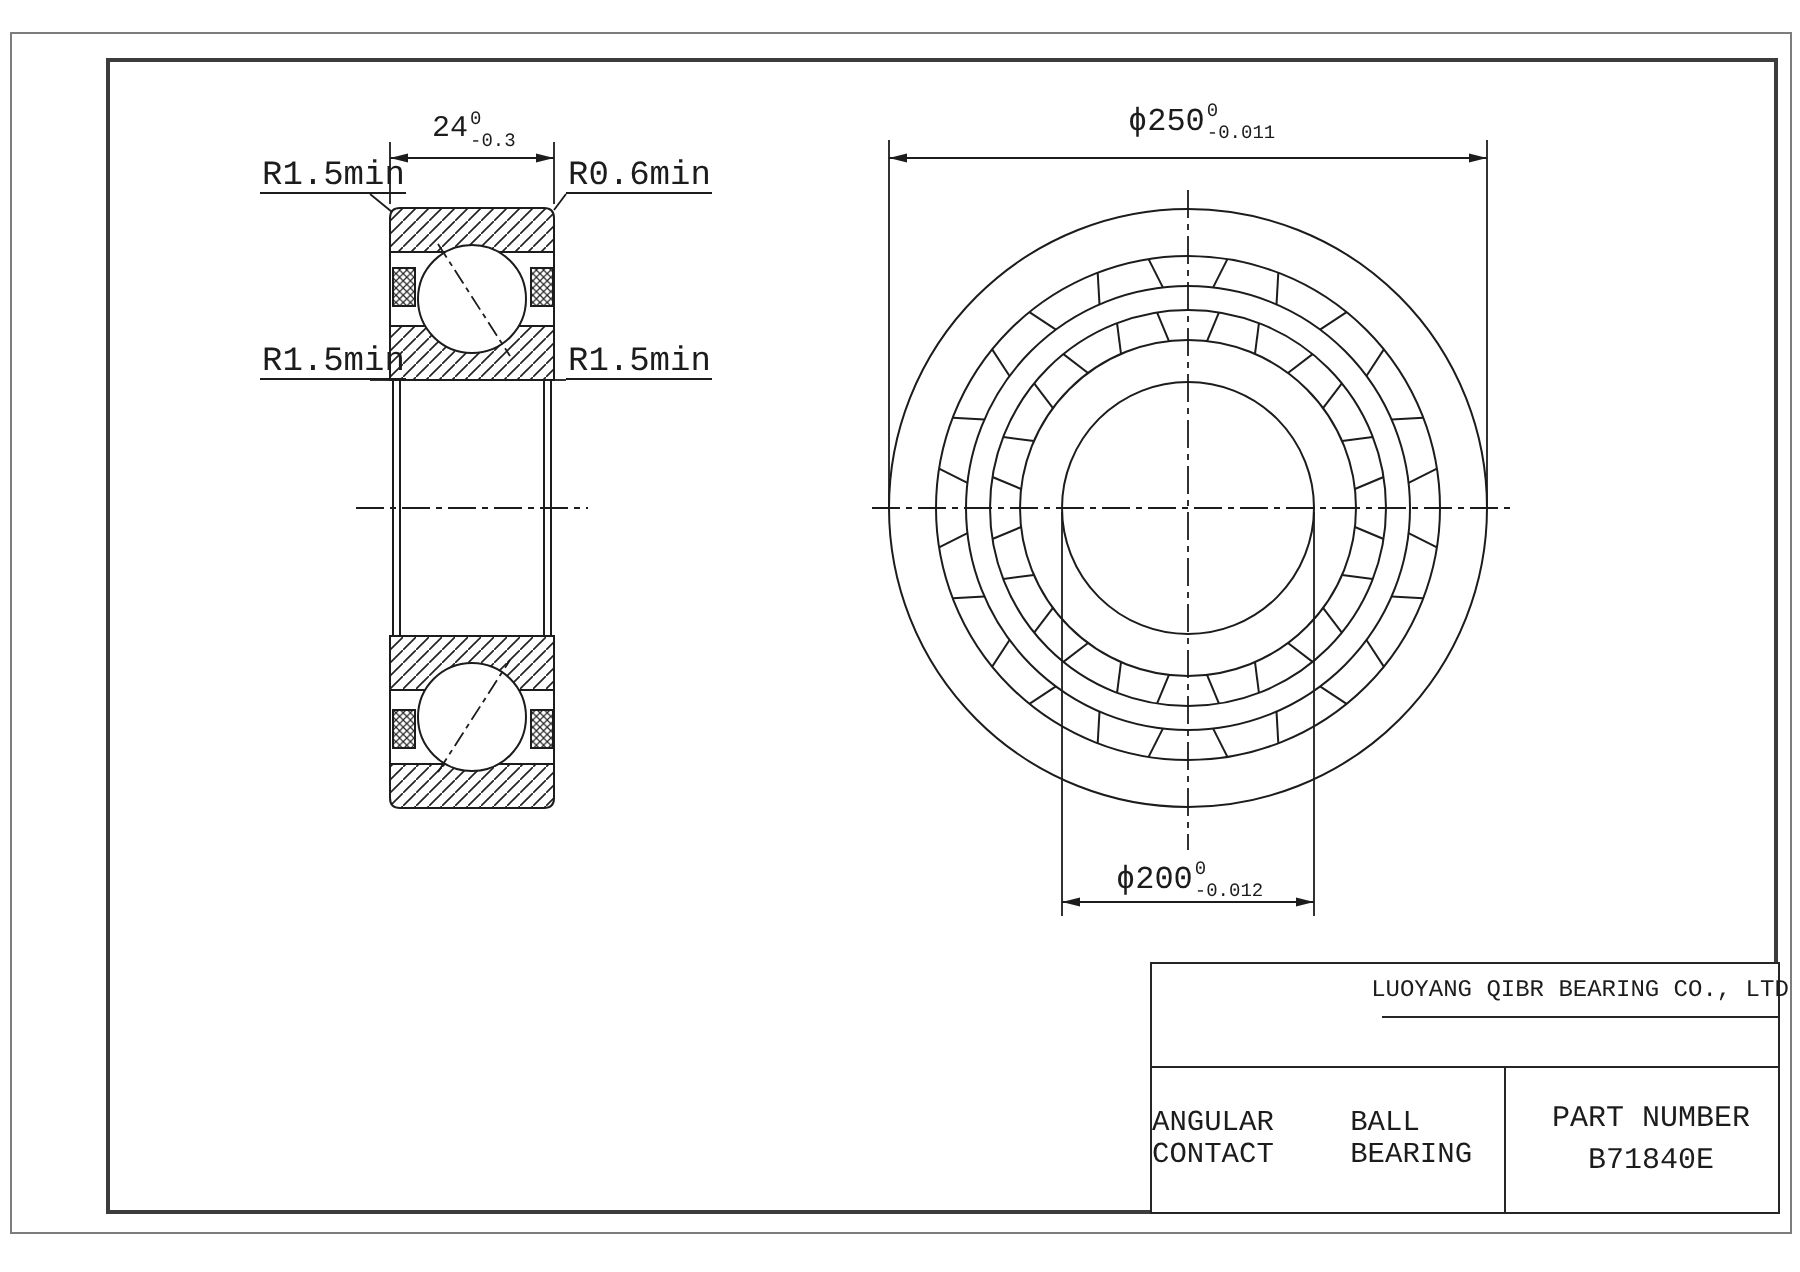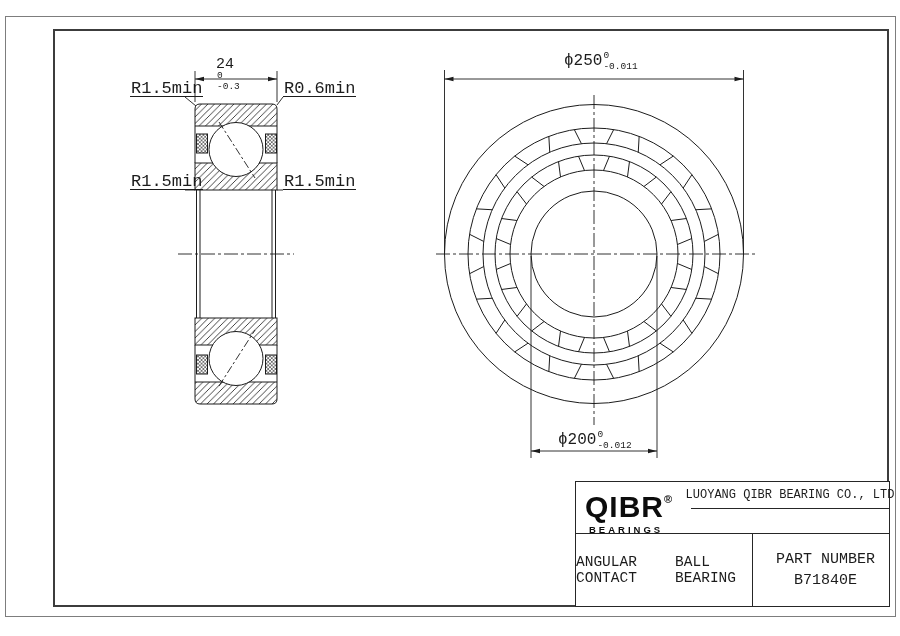--- a/index.html
+++ b/index.html
@@ -165,21 +165,21 @@
       <polygon points="743.5,79 734.5,76.8 734.5,81.2" fill="#1c1c1c" stroke="none"></polygon>
 
       <line x1="531" y1="256" x2="531" y2="458" stroke-width="0.9"></line>
       <line x1="657" y1="256" x2="657" y2="458" stroke-width="0.9"></line>
       <line x1="531" y1="451" x2="657" y2="451" stroke-width="0.9"></line>
       <polygon points="531,451 540,448.8 540,453.2" fill="#1c1c1c" stroke="none"></polygon>
       <polygon points="657,451 648,448.8 648,453.2" fill="#1c1c1c" stroke="none"></polygon>
     </g>
   </svg>
 
-  <div class="dimtext small" style="left:216px;top:57px;flex-direction:column;">
+  <div class="dimtext small" style="left:216px;top:57px;">
     <span class="main">24</span>
     <span class="tolstack">
       <span class="tt">0</span>
       <span class="tb">-0.3</span>
     </span>
   </div>
 
   <div class="dimtext" style="left:564px;top:53px;">
     <span class="main">ϕ250</span>
     <span class="tolstack">
@@ -196,24 +196,20 @@
     </span>
   </div>
 
   <div class="rlabel" style="left:130px;top:81px;">R1.5min</div>
   <div class="rlabel" style="left:283px;top:81px;">R0.6min</div>
   <div class="rlabel" style="left:130px;top:174px;">R1.5min</div>
   <div class="rlabel" style="left:283px;top:174px;">R1.5min</div>
 
   <div class="titleblock">
     <div class="tb-row1">
-      <div class="tb-logo">
-        <div class="logo-main"><span>QIBR</span><span class="logo-reg">®</span></div>
-        <div class="logo-sub">BEARINGS</div>
-      </div>
       <div class="tb-company">
         <div class="c1">LUOYANG QIBR BEARING CO., LTD</div>
       </div>
     </div>
     <div class="tb-row2">
       <div class="tb-cell-left">
         <div>ANGULAR CONTACT</div>
         <div>BALL BEARING</div>
       </div>
       <div class="tb-cell-right">

